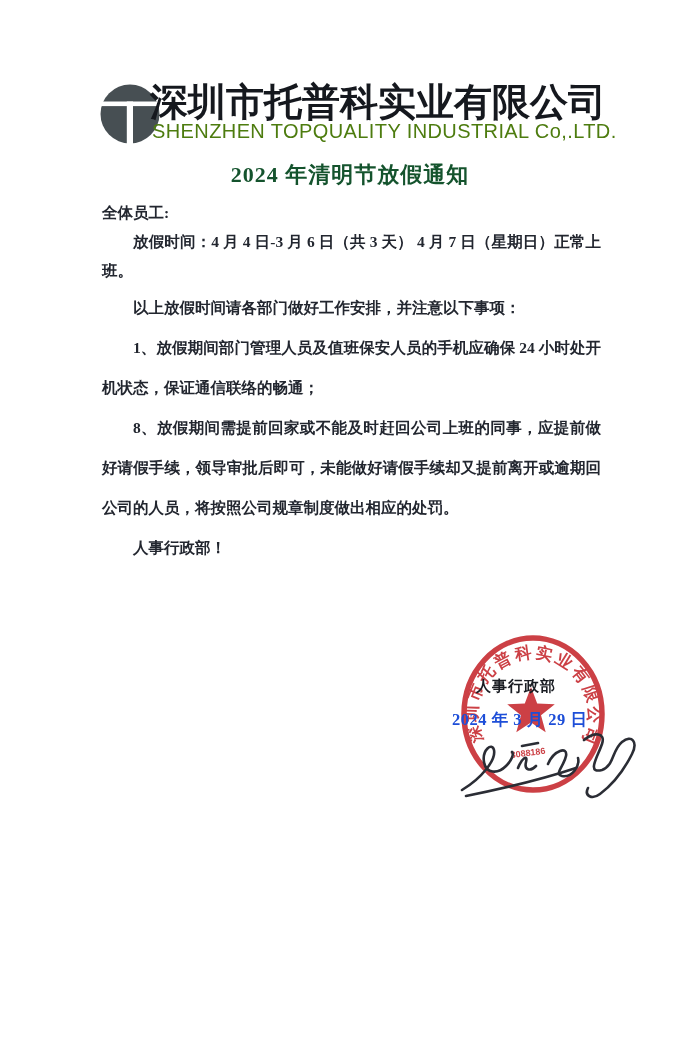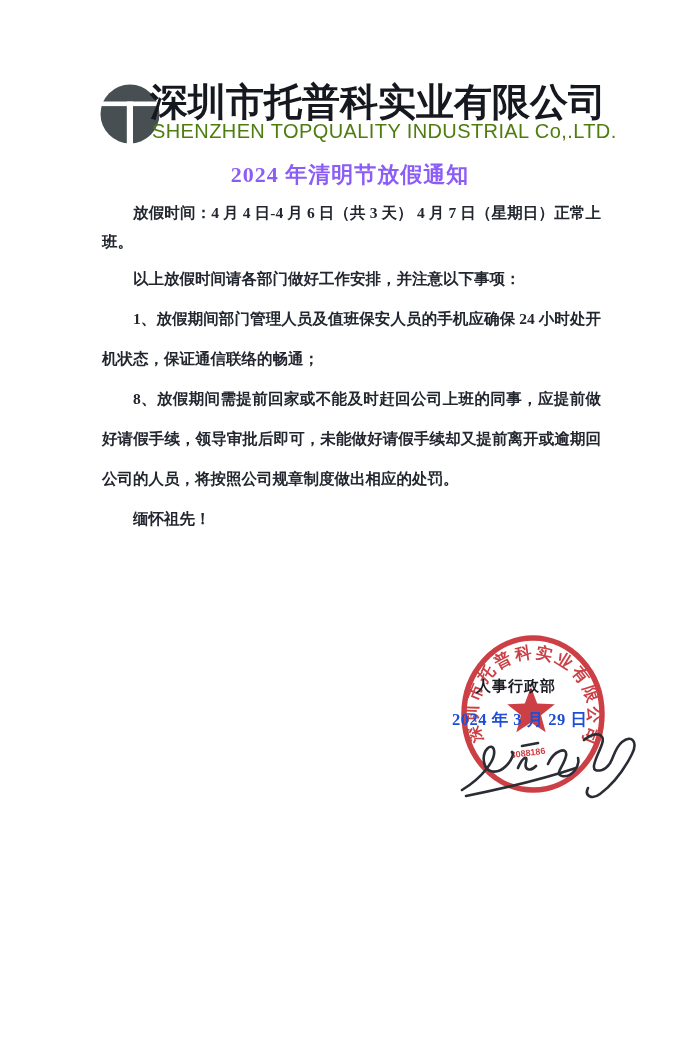--- a/index.html
+++ b/index.html
@@ -19,21 +19,21 @@
     text-align:justify; text-align-last:justify;
   }
   .company-en {
     position:absolute; left:152px; top:120px; width:452px;
     font-family:"Liberation Sans","DejaVu Sans",sans-serif;
     font-size:20px; font-weight:400; letter-spacing:0.4px; color:#4d7c0f;
     white-space:nowrap;
   }
   .notice-title {
     position:absolute; left:0; top:160px; width:700px; text-align:center;
-    font-size:22px; font-weight:700; color:#8b5cf6; letter-spacing:1px;
+    font-size:22px; font-weight:700; color:#14532d; letter-spacing:1px;
   }
   
   .content {
     position:absolute; left:102px; top:198px; width:499px;
     font-size:15.5px; font-weight:600; color:#22262f;
   }
   .content p { margin:0; text-align:justify; }
   .sec-a { line-height:29px; }
   .sec-b { line-height:40px; }
   .indent { text-indent:31px; }
@@ -60,25 +60,26 @@
     <rect x="-2" y="17.5" width="70" height="4.6" fill="#ffffff"></rect>
     <rect x="29.8" y="17.5" width="6.2" height="45" fill="#ffffff"></rect>
   </svg>
 
   <div class="company-zh">深圳市托普科实业有限公司</div>
   <div class="company-en">SHENZHEN TOPQUALITY INDUSTRIAL Co,.LTD.</div>
 
   <div class="notice-title">2024 年清明节放假通知</div>
 
   <div class="content">
-    <p class="sec-a indent">放假时间：4 月 4 日-4 月 6 日（共 3 天）  4 月 7 日（星期日）正常上班。</p>
+    <p class="sec-a">全体员工:</p>
+    <p class="sec-a indent">放假时间：4 月 4 日-3 月 6 日（共 3 天）  4 月 7 日（星期日）正常上班。</p>
     <p class="sec-b indent gap-top">以上放假时间请各部门做好工作安排，并注意以下事项：</p>
     <p class="sec-b indent">1、放假期间部门管理人员及值班保安人员的手机应确保 24 小时处开机状态，保证通信联络的畅通；</p>
     <p class="sec-b indent">8、放假期间需提前回家或不能及时赶回公司上班的同事，应提前做好请假手续，领导审批后即可，未能做好请假手续却又提前离开或逾期回公司的人员，将按照公司规章制度做出相应的处罚。</p>
-    <p class="sec-b indent">缅怀祖先！</p>
+    <p class="sec-b indent">人事行政部！</p>
   </div>
 
   <svg class="stamp" viewBox="0 0 156 168">
     <ellipse cx="78" cy="84" rx="69" ry="76" fill="none" stroke-width="5.5" stroke="#c5262c"></ellipse>
     <defs>
       <path id="ringPath" d="M 29.5 112 A 56 56 0 1 1 126.5 112" fill="none"></path>
     </defs>
     <text font-size="16.5" font-weight="700" letter-spacing="3" font-family="Liberation Serif, serif" fill="#c5262c">
       <textPath href="#ringPath" startOffset="2">深圳市托普科实业有限公司</textPath>
     </text>

